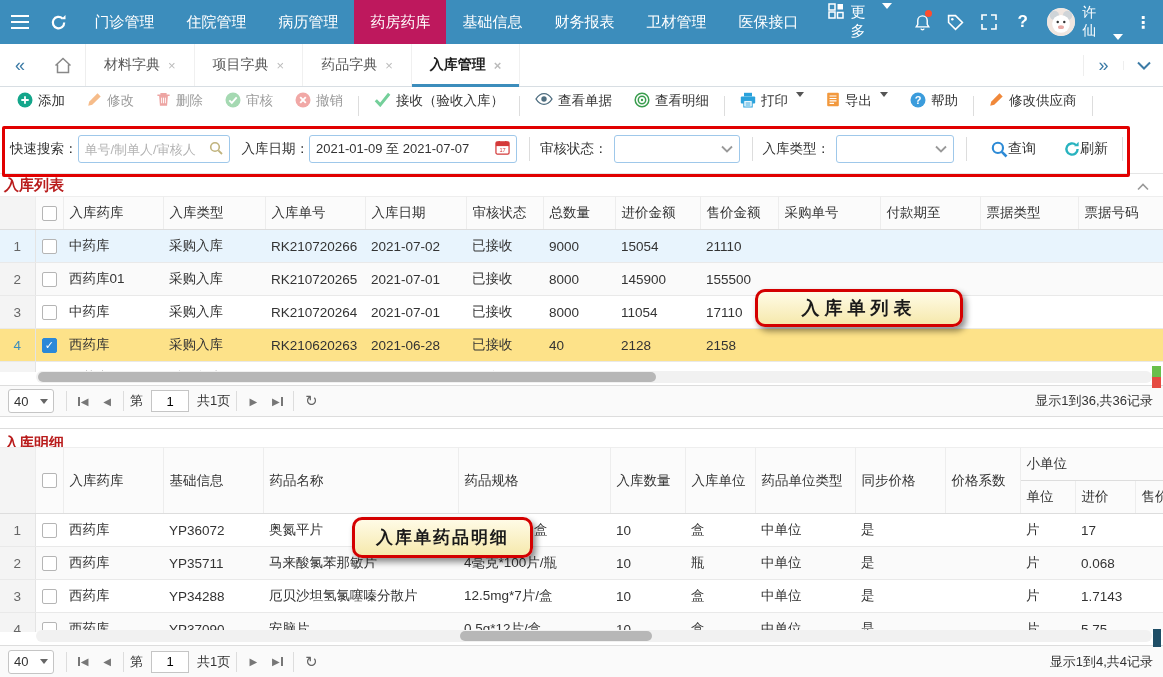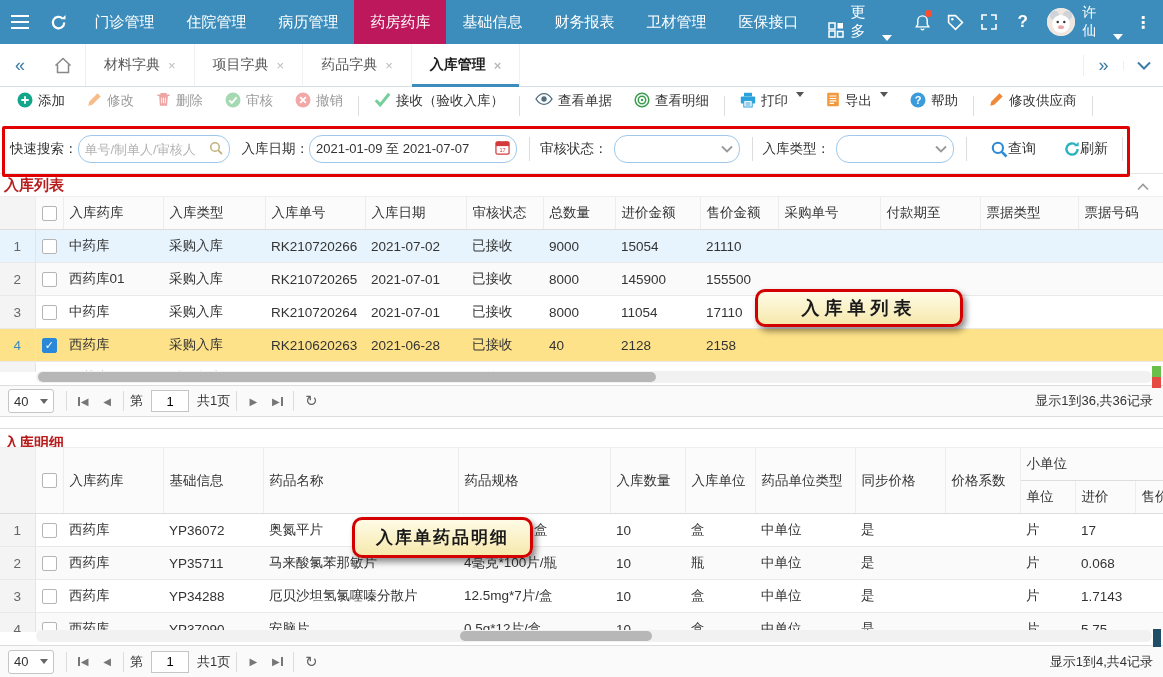--- a/index.html
+++ b/index.html
@@ -5,21 +5,21 @@
   *{margin:0;padding:0;box-sizing:border-box}
   body{font-family:"Liberation Sans","DejaVu Sans",sans-serif;font-size:13px;color:#333;background:#fff}
   #app{position:relative;width:1163px;height:677px;overflow:hidden;background:#fff}
 
   
   .topbar{position:absolute;left:0;top:0;width:1163px;height:44px;background:#3c8dbc;display:flex;align-items:center;color:#fff}
   .tb-btn{width:42px;height:44px;display:flex;align-items:center;justify-content:center;cursor:pointer}
   .menus{display:flex;height:44px}
   .menu-item{padding:0 16px;line-height:44px;font-size:15px;cursor:pointer;white-space:nowrap}
   .menu-item.active{background:#be185d}
-  .menu-more{display:flex;align-items:flex-end;gap:6px;padding:0 14px;font-size:15px;cursor:pointer}
+  .menu-more{display:flex;align-items:flex-start;gap:6px;padding:0 14px;font-size:15px;cursor:pointer}
   .tb-right{margin-left:auto;display:flex;align-items:center;height:44px}
   .tb-icon{width:36px;height:44px;display:flex;align-items:center;justify-content:center;cursor:pointer;position:relative}
   .badge-dot{position:absolute;top:10px;right:7px;width:7px;height:7px;border-radius:50%;background:#ff4d2e}
   .avatar{width:28px;height:28px;border-radius:50%;overflow:hidden;margin:0 7px 0 8px;background:#eee;flex:none}
   .uname{display:flex;align-items:flex-end;gap:6px;font-size:14px;cursor:pointer;padding-right:6px}
   .caret-w{width:0;height:0;border-left:5px solid transparent;border-right:5px solid transparent;border-top:6px solid #fff}
   .kebab{font-size:16px;letter-spacing:0;padding:0 12px 0 6px;cursor:pointer;font-weight:bold}
 
   
   .tabbar{position:absolute;left:0;top:44px;width:1163px;height:43px;background:#fff;border-bottom:1px solid #d8dee3;display:flex;align-items:stretch}
@@ -36,21 +36,21 @@
   
   .toolbar{position:absolute;left:0;top:87px;width:1163px;height:38px;display:flex;align-items:center;padding-left:6px;background:#fff}
   .tbtn{display:flex;align-items:flex-start;gap:5px;padding:0 11px;height:28px;cursor:pointer;font-size:13.5px;color:#333;white-space:nowrap}
   .tbtn.disabled{color:#9b9b9b}
   .sep-v{width:1px;height:20px;background:#ddd;margin:0 4px;flex:none}
   .caret-dk{width:0;height:0;border-left:4px solid transparent;border-right:4px solid transparent;border-top:5px solid #555;margin-left:3px}
 
   
   .filterbar{position:absolute;left:0;top:125px;width:1163px;height:49px;display:flex;align-items:center;padding-left:10px;background:#fff;border-bottom:1px solid #e5e5e5}
   .flabel{font-size:13.5px;color:#333;white-space:nowrap}
-  .fbox{height:28px;border:1px solid #9fc8ea;border-radius:13px;background:#fff;display:flex;align-items:center;padding:0 6px;margin-right:12px}
+  .fbox{height:28px;border:1px solid #9fc8ea;border-radius:3px;background:#fff;display:flex;align-items:center;padding:0 6px;margin-right:12px}
   .fbox input{border:none;outline:none;font-size:13px;color:#333;width:100%;background:transparent;font-family:inherit}
   .fbox input::placeholder{color:#b3b3b3}
   .qsearch{width:152px}
   .dateinp{width:208px}
   .fselect{width:126px;justify-content:space-between;cursor:pointer}
   .fsep{width:1px;height:24px;background:#ddd;margin:0 10px 0 0}
   .fbtn{display:flex;align-items:center;gap:0;font-size:14px;color:#333;cursor:pointer;margin:4px 14px;white-space:nowrap}
   .red-rect{position:absolute;left:2px;top:126px;width:1128px;height:51px;border:3px solid #e10000;border-radius:2px;z-index:50;pointer-events:none}
 
   

